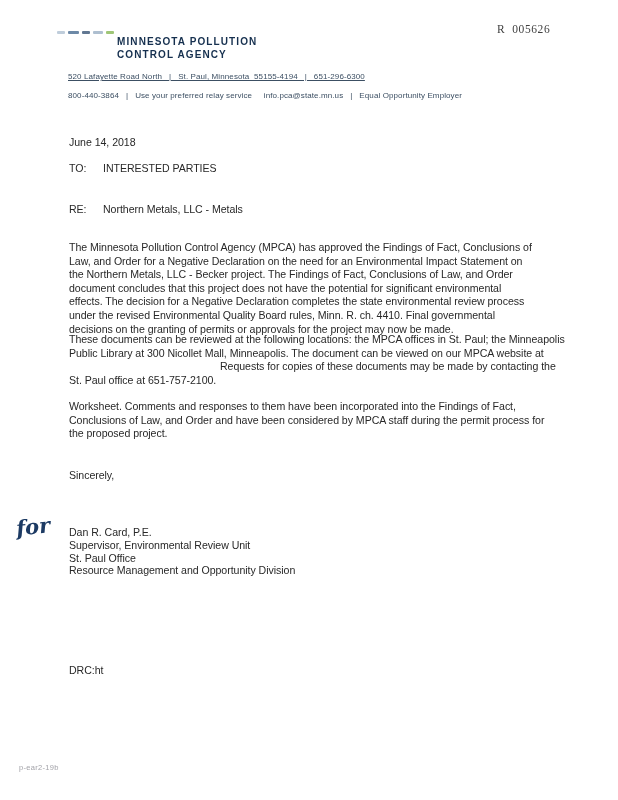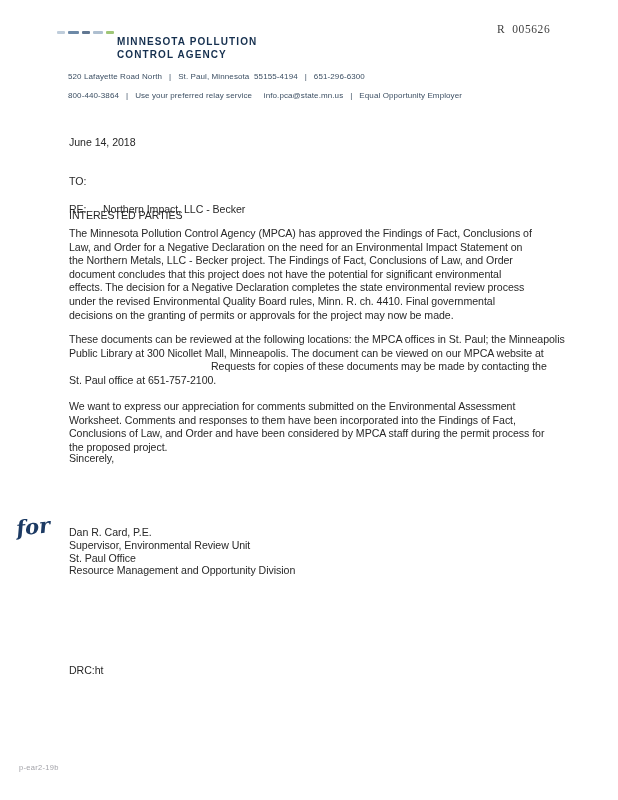--- a/index.html
+++ b/index.html
@@ -29,41 +29,41 @@
     position: absolute; left: 117px; top: 35px;
     color: #16304f; font-weight: bold;
     font-size: 10px; letter-spacing: 1.1px; line-height: 13px;
     white-space: pre;
   }
   .addr {
     position: absolute; left: 68px;
     color: #3c4f63; font-size: 8px; letter-spacing: 0.1px;
     white-space: pre;
   }
-  .addr1 { top: 72px; }
+  .addr1 { top: 72px; text-decoration: underline; }
   .addr2 { top: 91px; }
   .stamp {
     position: absolute; left: 497px; top: 23px;
     font-family: "Liberation Serif", serif;
     font-size: 11.5px; color: #3f3f3f; letter-spacing: 0.6px;
     white-space: pre;
   }
   
   .blk { position: absolute; left: 69px; color: #282828; font-size: 10.6px; letter-spacing: -0.05px; }
   .date { top: 136px; text-align: right; }
   .refline { display: flex; }
   .refline .lbl { width: 34px; flex: 0 0 34px; }
-  .to { top: 175px; flex-direction: column; }
+  .to { top: 162px; }
   .re { top: 203px; align-items: flex-end; }
   .para .pline { line-height: 13.6px; white-space: pre; }
-  .p1 { top: 227px; }
+  .p1 { top: 241px; }
   .p2 { top: 333px; }
   .p3 { top: 400px; }
-  .indent { padding-left: 142px; }
-  .closing { top: 452px; text-align: center; }
+  .indent { padding-left: 142px; text-align: center; }
+  .closing { top: 469px; text-align: center; }
   .hand {
     position: absolute; left: 16px; top: 514px;
     font-family: "DejaVu Serif", serif;
     font-style: italic; font-weight: bold;
     font-size: 21px; color: #1c3a63;
     transform: rotate(-6deg);
   }
   .sig { top: 526px; }
   .sig .pline { line-height: 12.8px; white-space: pre; }
   .initials { top: 628px; margin-top: 36px; }
@@ -92,42 +92,41 @@
 
   <div class="blk date">June 14, 2018</div>
 
   <div class="blk to refline">
     <span class="lbl">TO:</span>
     <span>INTERESTED PARTIES</span>
   </div>
 
   <div class="blk re refline">
     <span class="lbl">RE:</span>
-    <span>Northern Impact, LLC - Becker</span>
+    <span>Northern Metals, LLC - Metals</span>
   </div>
 
   <div class="blk para p1">
     <div class="pline">The Minnesota Pollution Control Agency (MPCA) has approved the Findings of Fact, Conclusions of</div>
     <div class="pline">Law, and Order for a Negative Declaration on the need for an Environmental Impact Statement on</div>
     <div class="pline">the Northern Metals, LLC - Becker project. The Findings of Fact, Conclusions of Law, and Order</div>
     <div class="pline">document concludes that this project does not have the potential for significant environmental</div>
     <div class="pline">effects. The decision for a Negative Declaration completes the state environmental review process</div>
     <div class="pline">under the revised Environmental Quality Board rules, Minn. R. ch. 4410. Final governmental</div>
     <div class="pline">decisions on the granting of permits or approvals for the project may now be made.</div>
   </div>
 
   <div class="blk para p2">
     <div class="pline">These documents can be reviewed at the following locations: the MPCA offices in St. Paul; the Minneapolis</div>
     <div class="pline">Public Library at 300 Nicollet Mall, Minneapolis. The document can be viewed on our MPCA website at</div>
     <div class="pline indent">Requests for copies of these documents may be made by contacting the</div>
     <div class="pline">St. Paul office at 651-757-2100.</div>
   </div>
 
   <div class="blk para p3">
-    <div class="pline">We want to express our appreciation for comments submitted on the Environmental Assessment</div>
     <div class="pline">Worksheet. Comments and responses to them have been incorporated into the Findings of Fact,</div>
     <div class="pline">Conclusions of Law, and Order and have been considered by MPCA staff during the permit process for</div>
     <div class="pline">the proposed project.</div>
   </div>
 
   <div class="blk closing">Sincerely,</div>
 
   <div class="hand">for</div>
 
   <div class="blk para sig">

